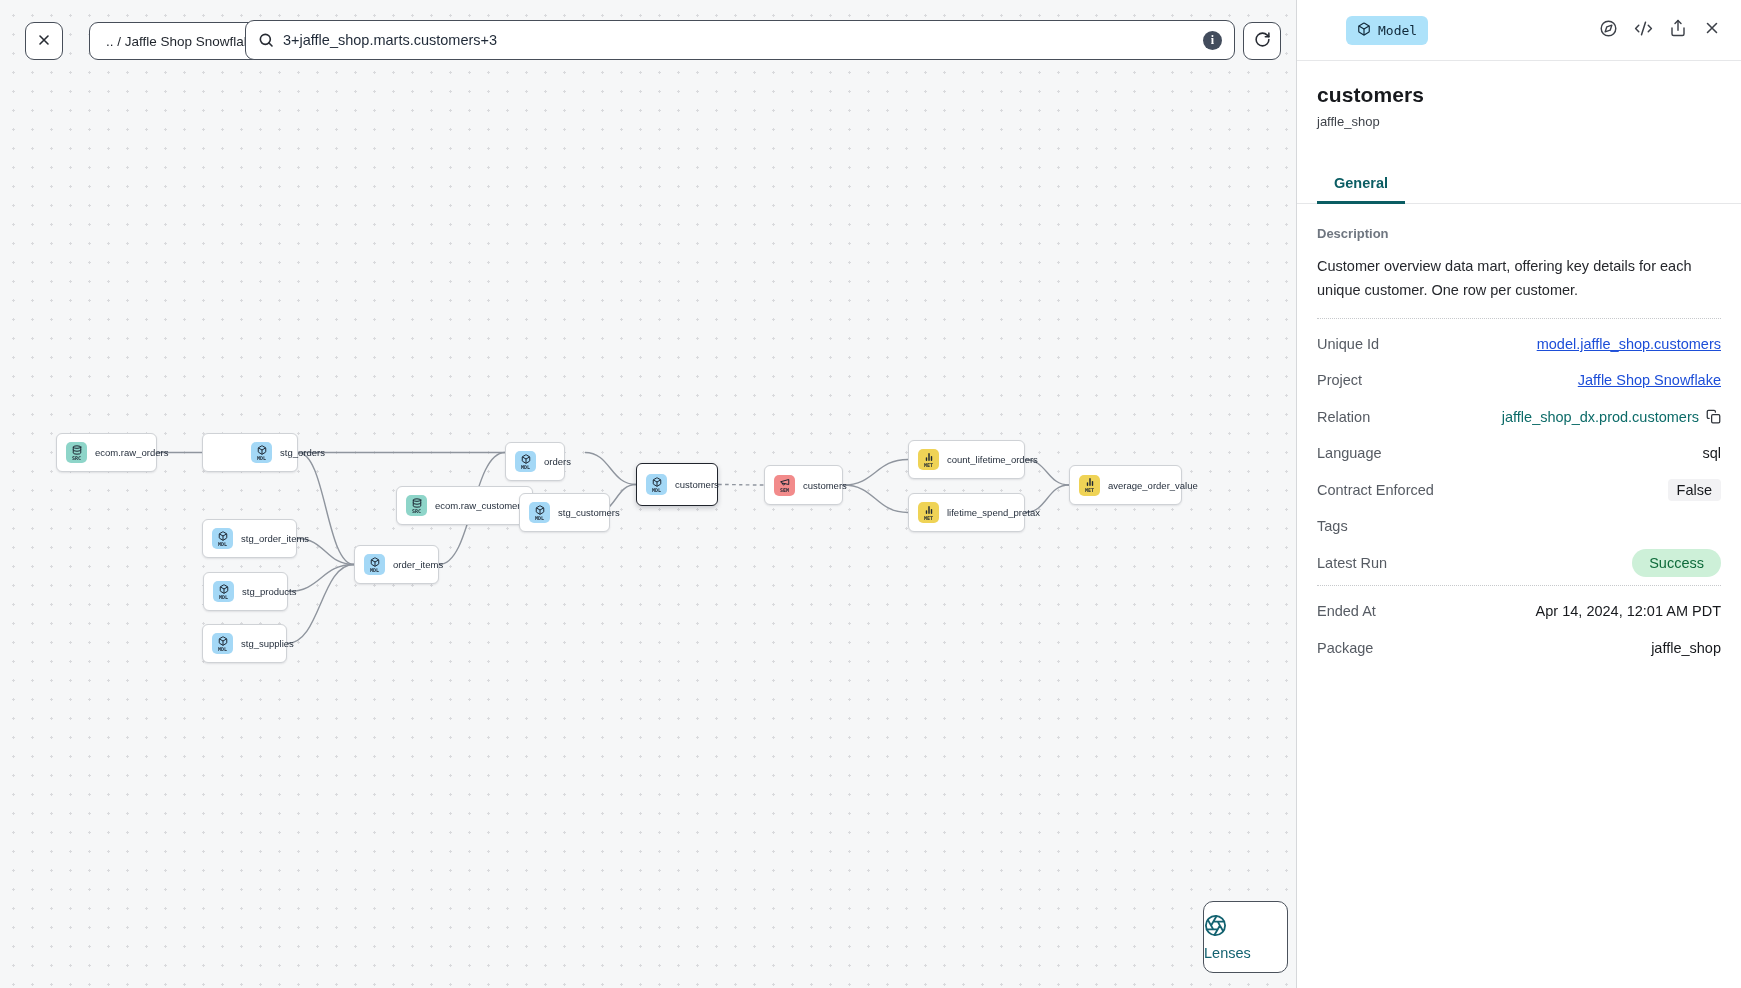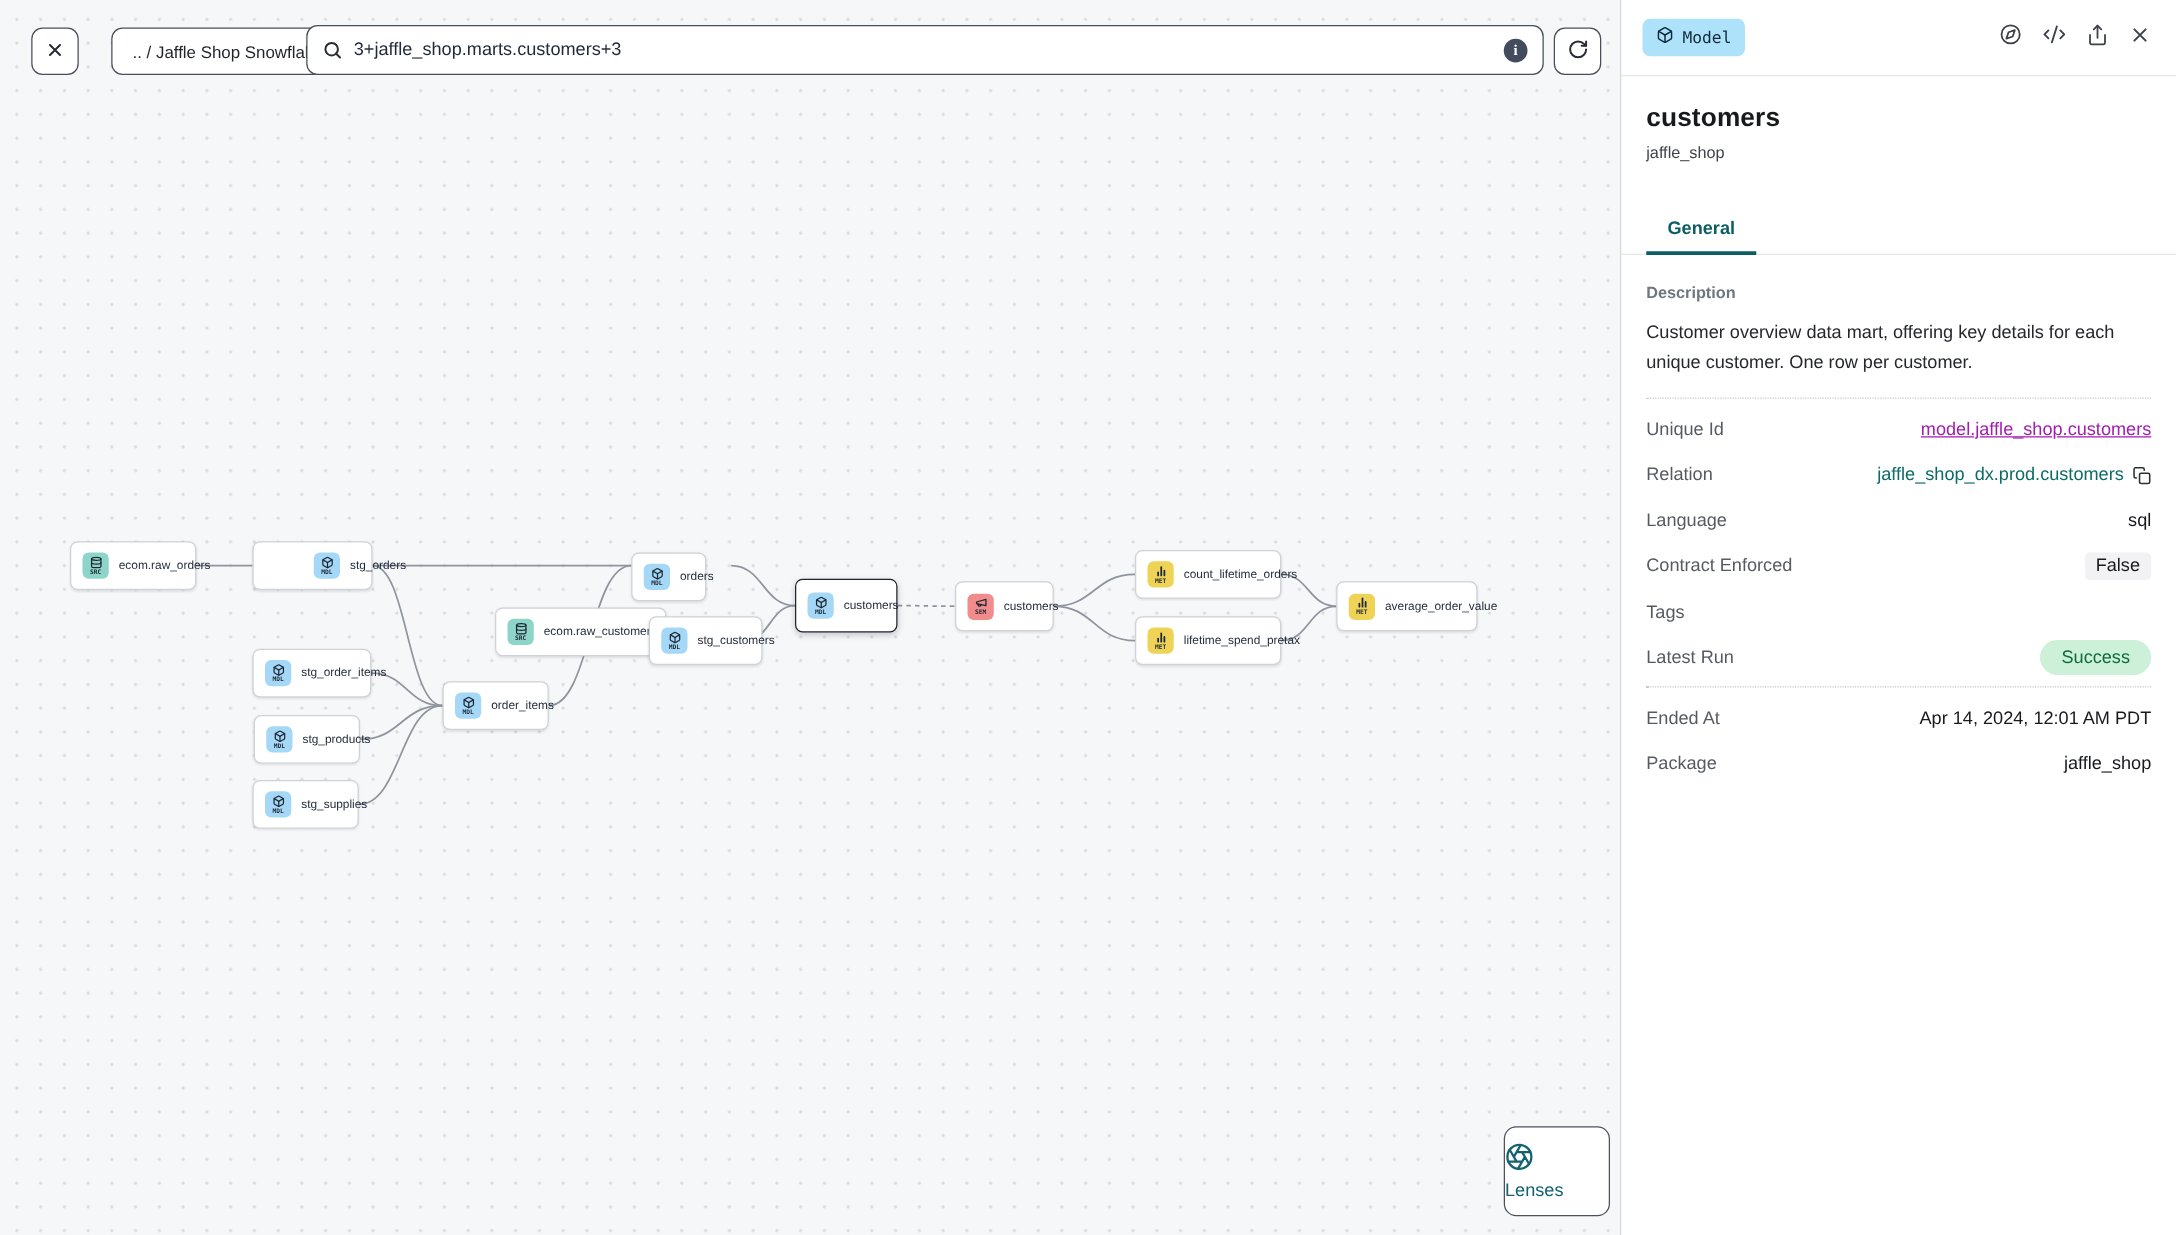--- a/index.html
+++ b/index.html
@@ -80,21 +80,21 @@
     position: absolute; right: 0; top: 0; bottom: 0; width: 445px;
     background: #fff; border-left: 1px solid #d6d8db; display: flex; flex-direction: column;
   }
   .panel-header {
     height: 61px; flex: 0 0 auto; display: flex; align-items: center;
     padding: 0 20px 0 17px; border-bottom: 1px solid #e6e7e9;
   }
   .badge-model {
     display: inline-flex; align-items: center; gap: 7px; background: #ade2fa; color: #10293a;
     font-family: "DejaVu Sans Mono", monospace; font-size: 13px; font-weight: 500;
-    padding: 6px 11px; border-radius: 6px;
+    padding: 6px 11px; border-radius: 6px; margin-left: 32px;
   }
   .hdr-icons { margin-left: auto; display: flex; align-items: center; gap: 16px; color: #3c4048; }
   .hdr-icons .icon-btn { display: flex; cursor: pointer; }
 
   .title-block { padding: 22px 20px 0; }
   .p-title { font-size: 21px; font-weight: 700; color: #17191d; letter-spacing: .1px; }
   .p-sub { font-size: 13px; color: #3f434a; margin-top: 7px; }
 
   .tabs { margin-top: 34px; padding: 0 20px; border-bottom: 1px solid #e6e7e9; display: flex; }
   .tab {
@@ -105,21 +105,21 @@
     content: ""; position: absolute; left: 0; right: 0; bottom: -1px; height: 3.5px; background: #0b5d63;
   }
 
   .panel-content { padding: 18px 20px 0; overflow: hidden; }
   .desc-label { font-size: 13px; font-weight: 700; color: #6f7680; margin: 4px 0 13px; }
   .desc-text { font-size: 14.5px; line-height: 1.68; color: #25272c; margin-bottom: 15px; max-width: 400px; }
   .dotted-div { border-top: 1.5px dotted #c7c9cc; margin: 4px 0 7px; }
   .frow { display: flex; justify-content: space-between; align-items: center; min-height: 36.5px; }
   .flabel { font-size: 14.5px; color: #565b63; }
   .fvalue { font-size: 14.5px; color: #17191d; display: flex; align-items: center; gap: 7px; }
-  .fvalue.link a, .fvalue.link { color: #a21caf; }
+  .fvalue.link a, .fvalue.link { color: #1d4ed8; }
   .fvalue.link .vtext { text-decoration: underline; cursor: pointer; }
   .fvalue.teal .vtext { color: #0c6b68; cursor: pointer; }
   .fvalue .copy-btn { display: flex; color: #2c3138; cursor: pointer; }
   .fvalue.badge-gray .vtext { background: #f2f2f4; padding: 3px 9px; border-radius: 4px; }
   .fvalue.badge-success .vtext {
     background: #cdf0d8; color: #0f6b3b; padding: 6px 17px; border-radius: 999px; cursor: pointer;
   }
 </style>
 </head>
 <body>
@@ -402,20 +402,26 @@
       <div class="desc-text">Customer overview data mart, offering key details for each unique customer. One row per customer.</div>
       <div class="dotted-div"></div>
       <div id="fields">
           <div class="frow">
             <span class="flabel">Unique Id</span>
             <span class="fvalue link">
               <span class="vtext">model.jaffle_shop.customers</span>
             </span>
           </div>
           <div class="frow">
+            <span class="flabel">Project</span>
+            <span class="fvalue link">
+              <span class="vtext">Jaffle Shop Snowflake</span>
+            </span>
+          </div>
+          <div class="frow">
             <span class="flabel">Relation</span>
             <span class="fvalue teal">
               <span class="vtext">jaffle_shop_dx.prod.customers</span>
               <span class="copy-btn">
                 <svg width="15" height="15" viewBox="0 0 24 24" fill="none" stroke="currentColor" stroke-width="2" stroke-linecap="round" stroke-linejoin="round">
                   <rect x="9" y="9" width="13" height="13" rx="2"></rect>
                   <path d="M5 15H4a2 2 0 0 1-2-2V4a2 2 0 0 1 2-2h9a2 2 0 0 1 2 2v1"></path>
                 </svg>
               </span>
             </span>

